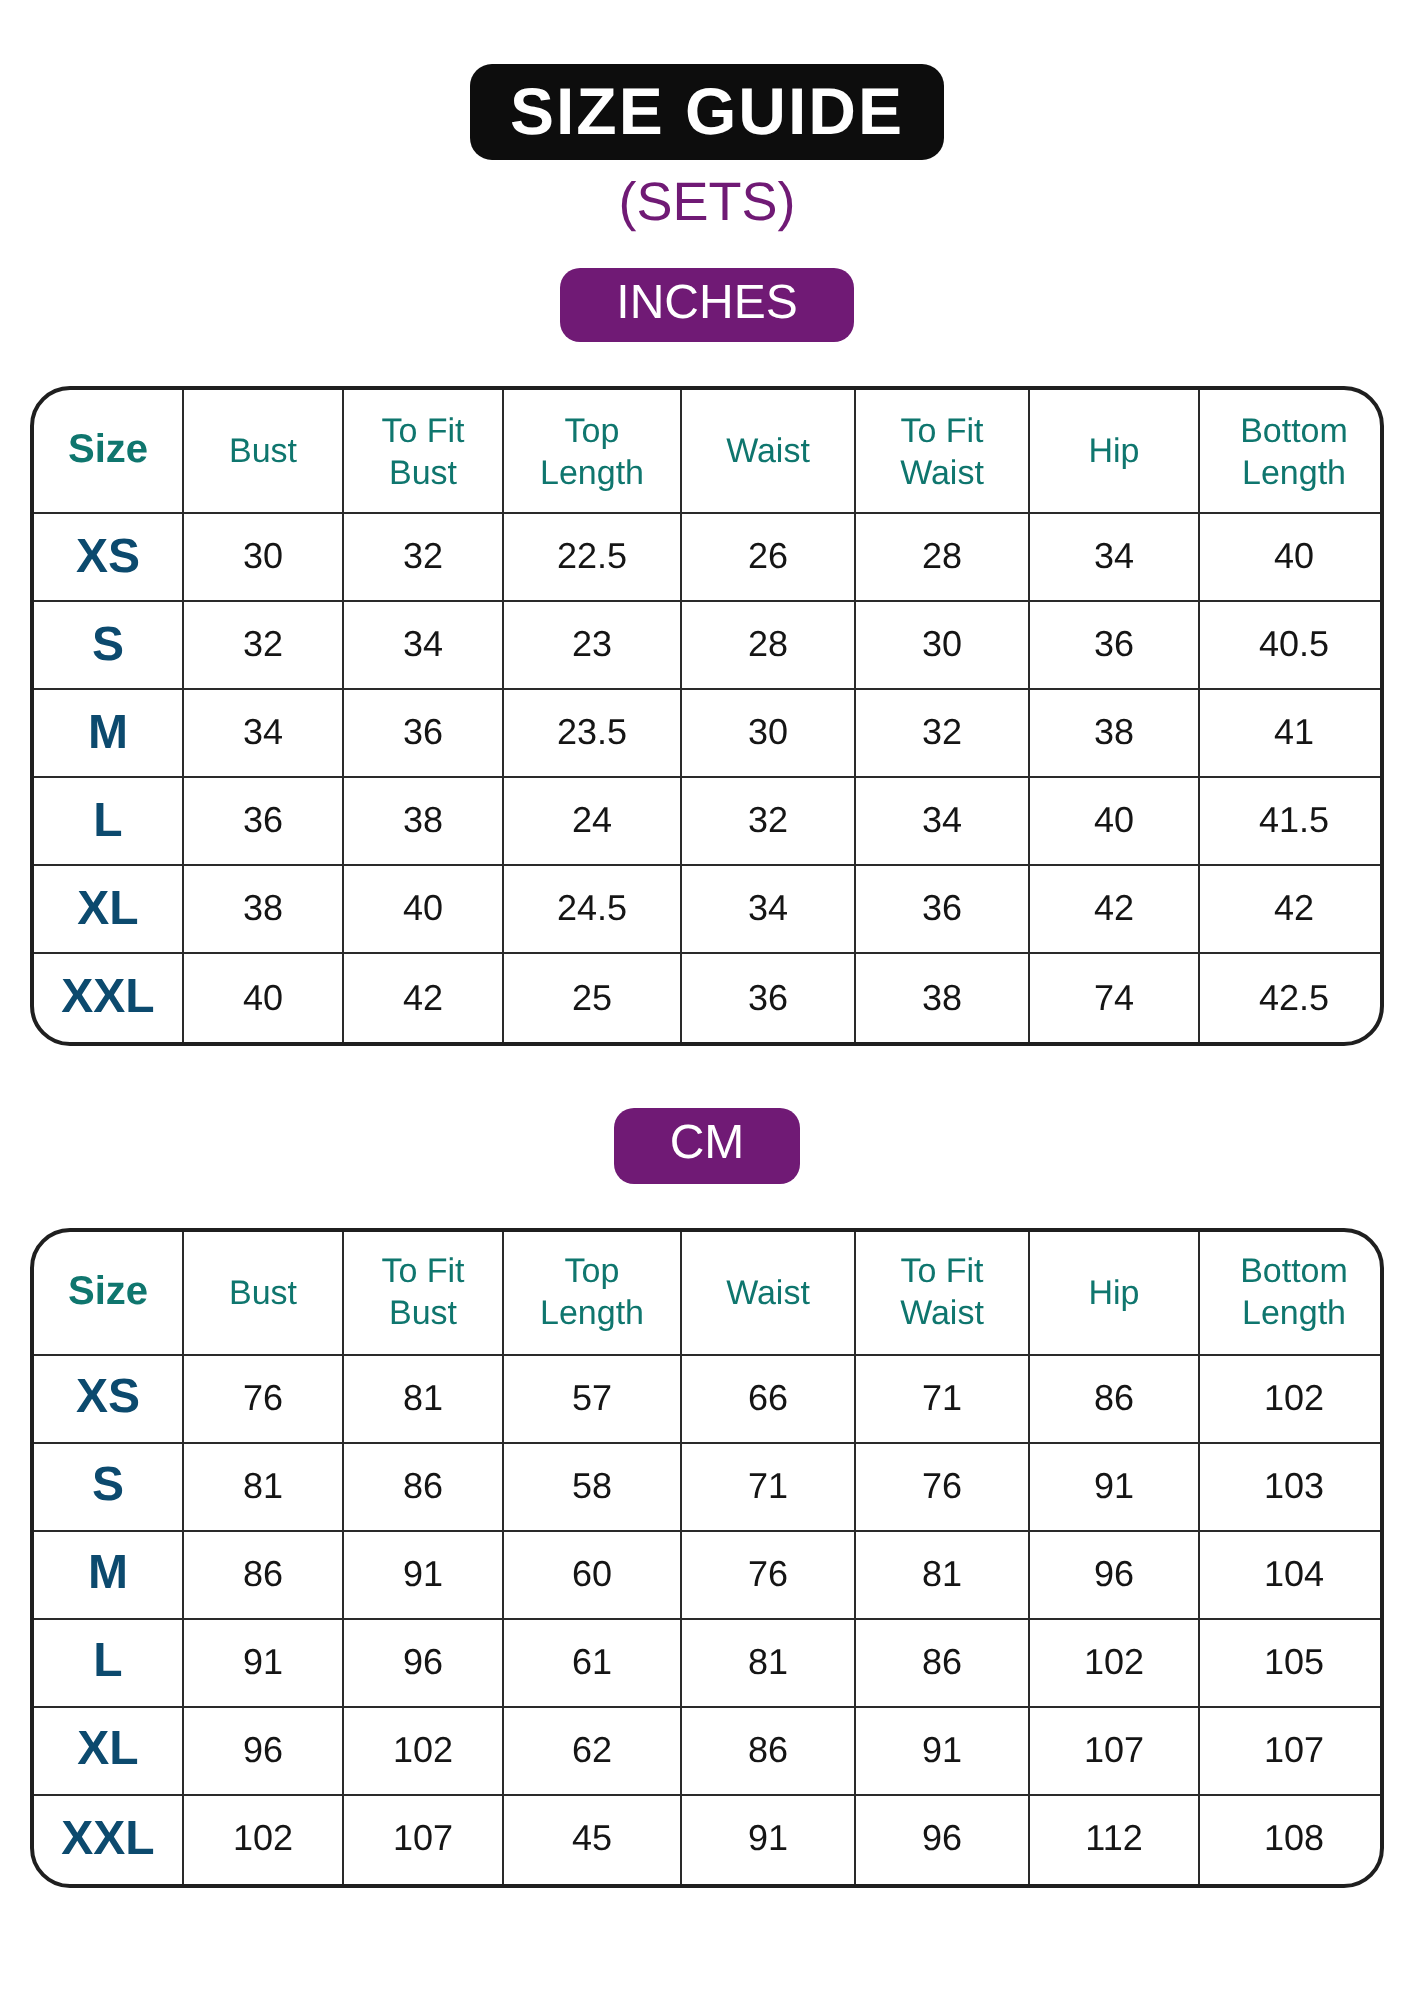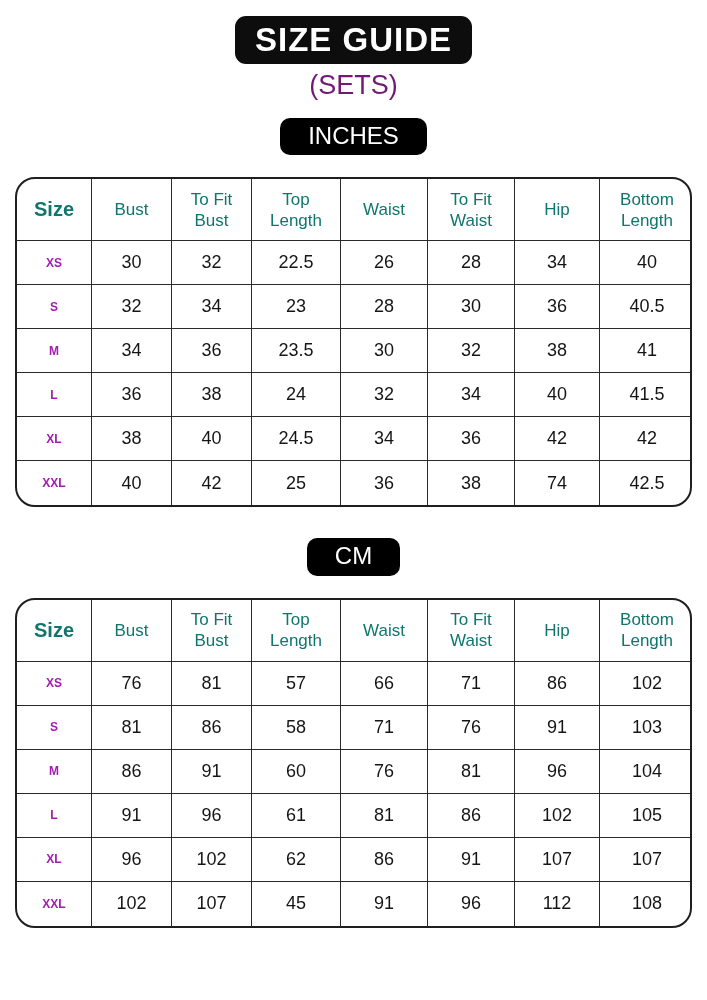--- a/index.html
+++ b/index.html
@@ -3,21 +3,21 @@
 <meta charset="utf-8">
 <style>
   * { box-sizing: border-box; }
   html, body { margin: 0; padding: 0; background: #ffffff; }
   body { font-family: "Liberation Sans", sans-serif; color: #111; }
 
   .page {
     position: relative;
     width: 707px;
     height: 976px;
-    margin: 0 auto;
+    margin: 16px auto;
     background: #ffffff;
     overflow: hidden;
   }
 
   .title-badge {
     width: fit-content;
     margin: 16px auto 0;
     background: #0d0d0d;
     color: #ffffff;
     font-size: 33px;
@@ -32,21 +32,21 @@
     text-align: center;
     font-size: 27px;
     margin-top: 8px;
     color: #701a75;
     line-height: 1;
   }
 
   .unit-badge {
     width: fit-content;
     margin: 0 auto;
-    background: #000000;
+    background: #701a75;
     color: #ffffff;
     font-size: 24px;
     padding: 5px 28px 6px;
     border-radius: 10px;
     line-height: 1.1;
   }
 
   .badge-inches { margin-top: 19px; }
   .badge-cm    { margin-top: 31px; }
 
@@ -88,22 +88,22 @@
     font-size: 20px;
   }
 
   tbody td {
     height: 44px;
     font-size: 18px;
     color: #151515;
   }
   tbody td.size-cell {
     font-weight: bold;
-    font-size: 12px;
-    color: #a21caf;
+    font-size: 24px;
+    color: #0c4a6e;
   }
 
   .footer-bar {
     position: absolute;
     left: 0;
     bottom: 0;
     width: 707px;
     height: 44px;
     background: #0e0e0e;
     color: #f5f5f5;

